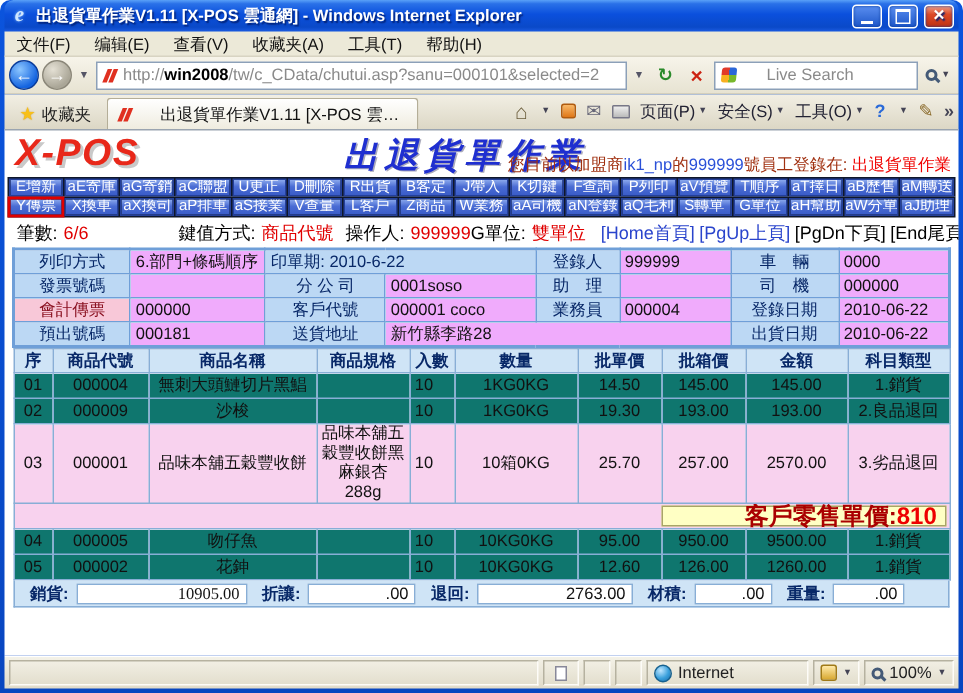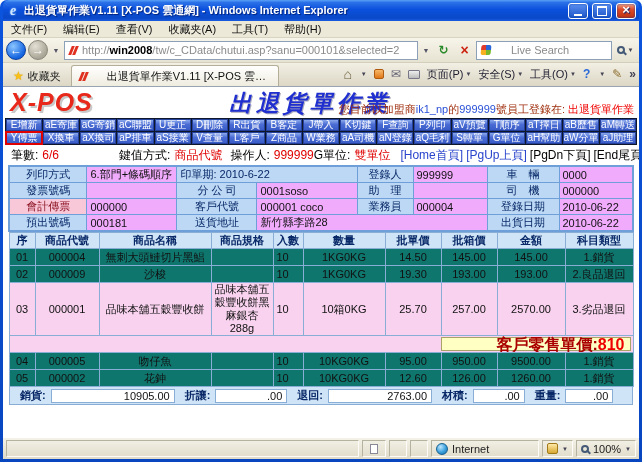--- a/index.html
+++ b/index.html
@@ -424,21 +424,21 @@
             <td class="r">12.60</td>
             <td class="r">126.00</td>
             <td class="r">1260.00</td>
             <td class="c">1.銷貨</td>
           </tr>
         </tbody>
     </table>
 
     <div class="totals">
         <span class="t-lbl">銷貨:</span>
-        <span class="t-val" style="width: 124px;">10905.00</span>
+        <span class="t-val" style="width: 114px; font-family: Liberation Serif, serif;">10905.00</span>
         <span class="t-lbl">折讓:</span>
         <span class="t-val" style="width: 72px;">.00</span>
         <span class="t-lbl">退回:</span>
         <span class="t-val" style="width: 104px;">2763.00</span>
         <span class="t-lbl">材積:</span>
         <span class="t-val" style="width: 52px;">.00</span>
         <span class="t-lbl">重量:</span>
         <span class="t-val" style="width: 48px;">.00</span>
       </div>
 

